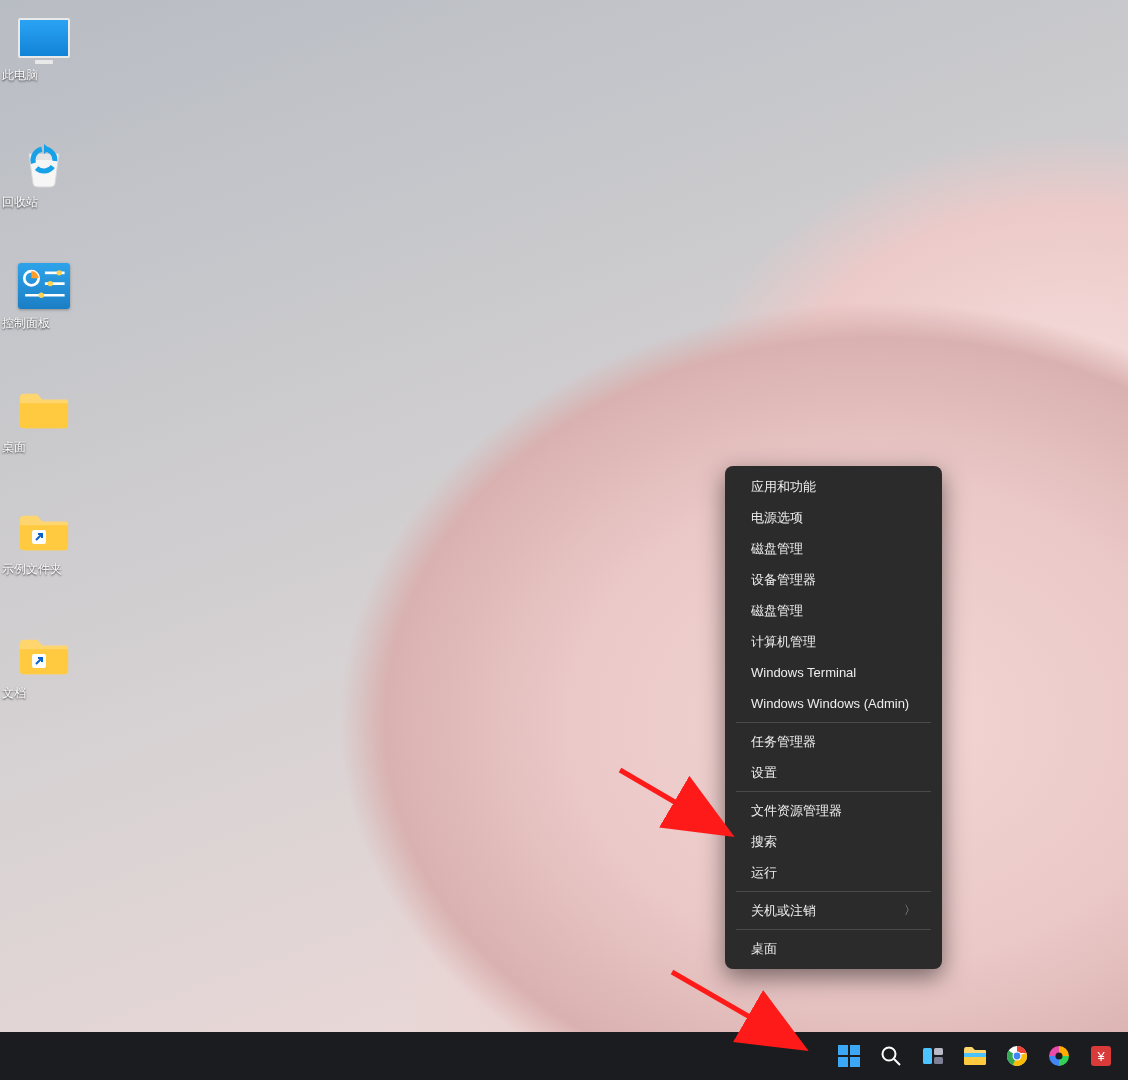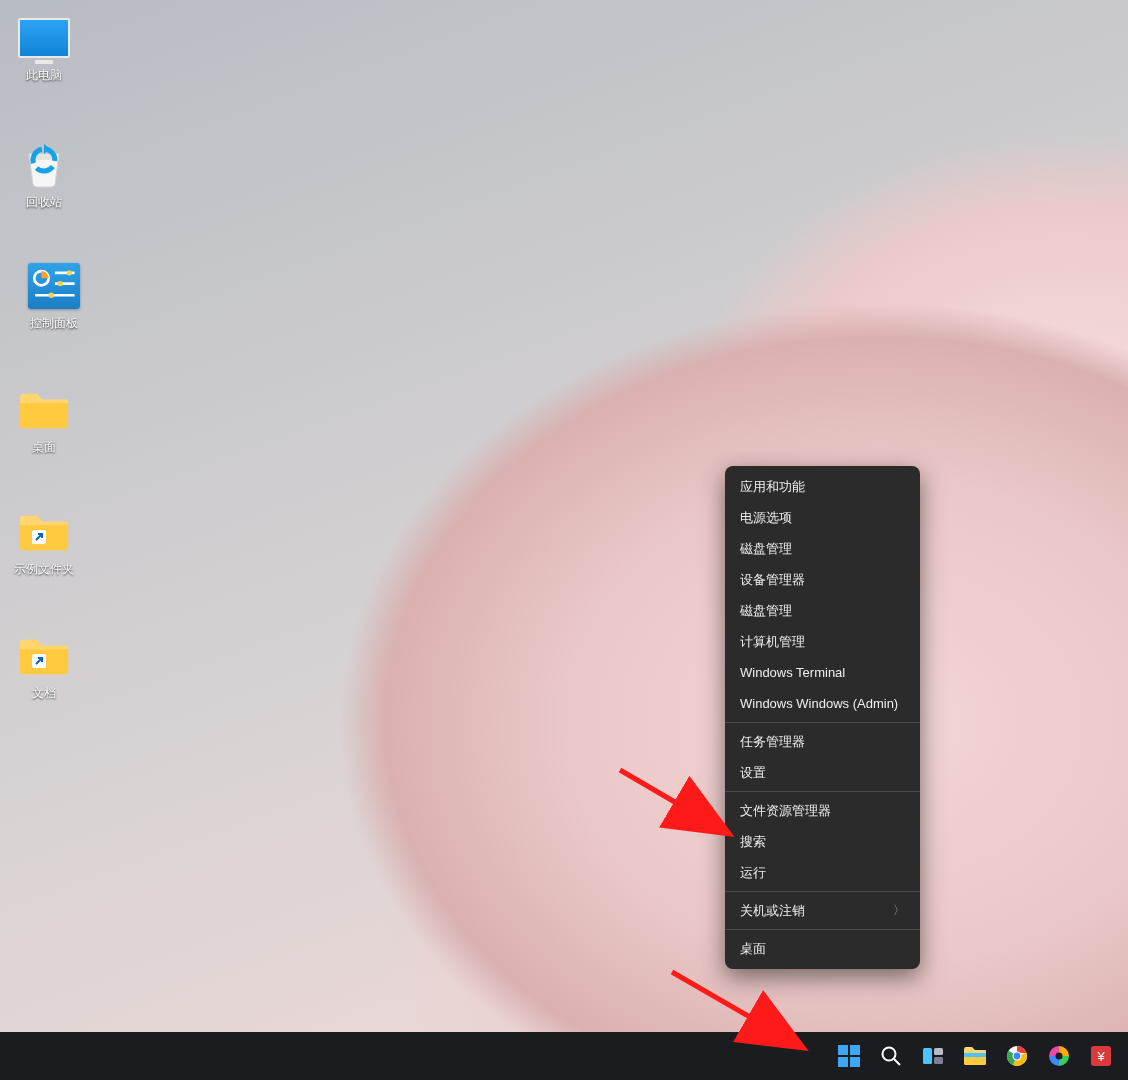--- a/index.html
+++ b/index.html
@@ -7,39 +7,39 @@
   #desktop{
     position:absolute;inset:0 0 48px 0;
     background:
       radial-gradient(ellipse 900px 700px at 78% 70%, #f3d6d5 0%, #eac8c7 35%, #d9b1b0 55%, rgba(0,0,0,0) 60%),
       radial-gradient(ellipse 650px 500px at 95% 42%, #f6e0df 0%, #eccac9 45%, rgba(0,0,0,0) 60%),
       radial-gradient(ellipse 450px 350px at 60% 90%, #efcccb 0%, rgba(0,0,0,0) 65%),
       linear-gradient(160deg,#b8bcc3 0%,#c6c7cb 25%,#d7d2d3 55%,#e7d7d6 80%,#ecd4d2 100%);
   }
   
   .di{
-    position:absolute;width:84px;text-align:center;cursor:pointer;
+    position:absolute;width:84px;text-align:left;cursor:pointer;
   }
   .di .ic{width:52px;height:52px;margin:0 auto 4px;display:flex;align-items:center;justify-content:center;}
   .di .lbl{color:#fff;font-size:12px;text-shadow:0 1px 2px rgba(0,0,0,.8);line-height:14px;}
   .shortcut-arrow{position:absolute;left:14px;bottom:14px;width:14px;height:14px;}
   
   .mon{width:56px;height:36px;background:linear-gradient(#2aa3f4,#1283d6);border:2px solid #e9e9e9;border-radius:2px;position:relative;}
   .mon::after{content:"";position:absolute;bottom:-8px;left:50%;transform:translateX(-50%);width:18px;height:4px;background:#e9e9e9;border-radius:1px;}
   
   .bin{width:46px;height:46px;}
   
   .cpanel{width:58px;height:46px;background:linear-gradient(#2ea3ea,#1b7ec5);border-radius:3px;box-shadow:0 1px 3px rgba(0,0,0,.3);position:relative;}
   .cpanel svg{position:absolute;inset:0;}
   
   .folder{width:54px;height:42px;}
   
   #winx{
     position:absolute;left:725px;bottom:63px;
-    width:195px;background:#2b2b2b;border-radius:8px;padding:5px 0;
+    width:195px;background:#2b2b2b;border-radius:8px;padding:5px 11px;
     box-shadow:0 8px 24px rgba(0,0,0,.5);
   }
   #winx .mi{
     color:#eee;font-size:13px;height:31px;line-height:31px;padding:0 15px;
     cursor:pointer;display:flex;align-items:center;justify-content:space-between;
   }
   #winx .sep{height:1px;background:#4a4a4a;margin:3px 0;}
   #winx .chev{font-size:12px;color:#aaa;}
   
   #taskbar{
@@ -69,21 +69,21 @@
       <svg class="bin" viewBox="0 0 46 46">
         <path d="M8 12 L38 12 L34 42 Q33 45 30 45 L16 45 Q13 45 12 42 Z" fill="#f6f6f6" stroke="#d6d6d6"></path>
         <path d="M10 12 L36 12 L35 18 L11 18 Z" fill="#e4e4e4"></path>
         <path d="M23 7 A11 11 0 1 1 22.9 7" fill="none" stroke="#17a2e8" stroke-width="5" stroke-dasharray="18 6"></path>
         <polygon points="23,2 29,7 23,12" fill="#17a2e8"></polygon>
       </svg>
     </div>
     <div class="lbl">回收站</div>
   </div>
 
-  <div class="di" style="left:12px;top:260px">
+  <div class="di" style="left:2px;top:260px">
     <div class="ic">
       <div class="cpanel">
         <svg viewBox="0 0 58 46">
           <circle cx="15" cy="17" r="8" fill="none" stroke="#fff" stroke-width="3"></circle>
           <path d="M15 17 L15 9 A8 8 0 0 1 23 17 Z" fill="#ff9d2d"></path>
           <line x1="30" y1="11" x2="52" y2="11" stroke="#fff" stroke-width="3"></line>
           <circle cx="46" cy="11" r="3" fill="#ffd24d"></circle>
           <line x1="30" y1="23" x2="52" y2="23" stroke="#fff" stroke-width="3"></line>
           <circle cx="36" cy="23" r="3" fill="#ffd24d"></circle>
           <line x1="8" y1="36" x2="52" y2="36" stroke="#fff" stroke-width="3"></line>

